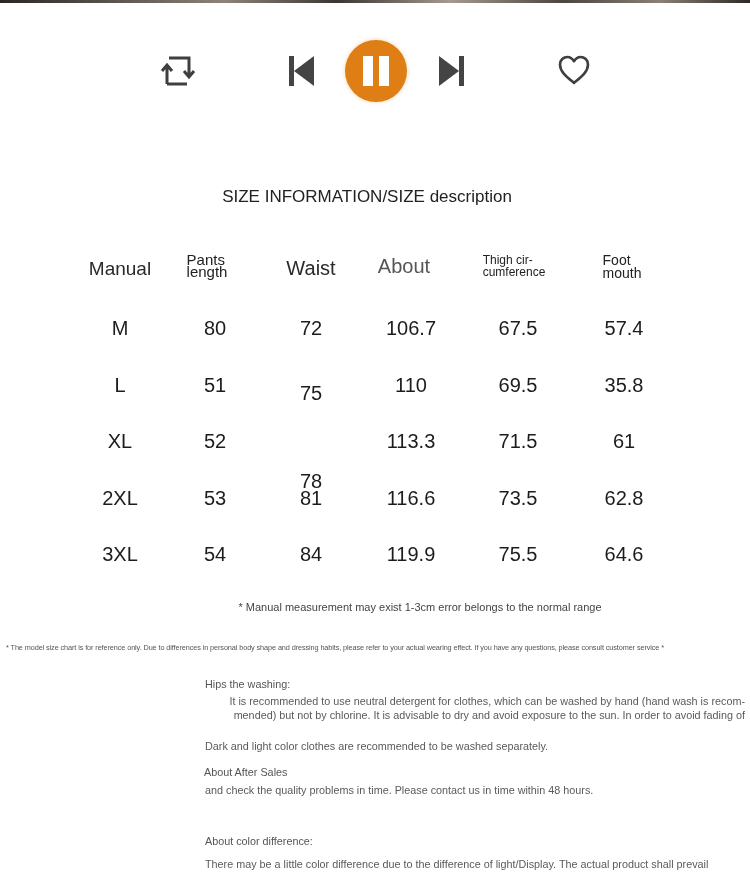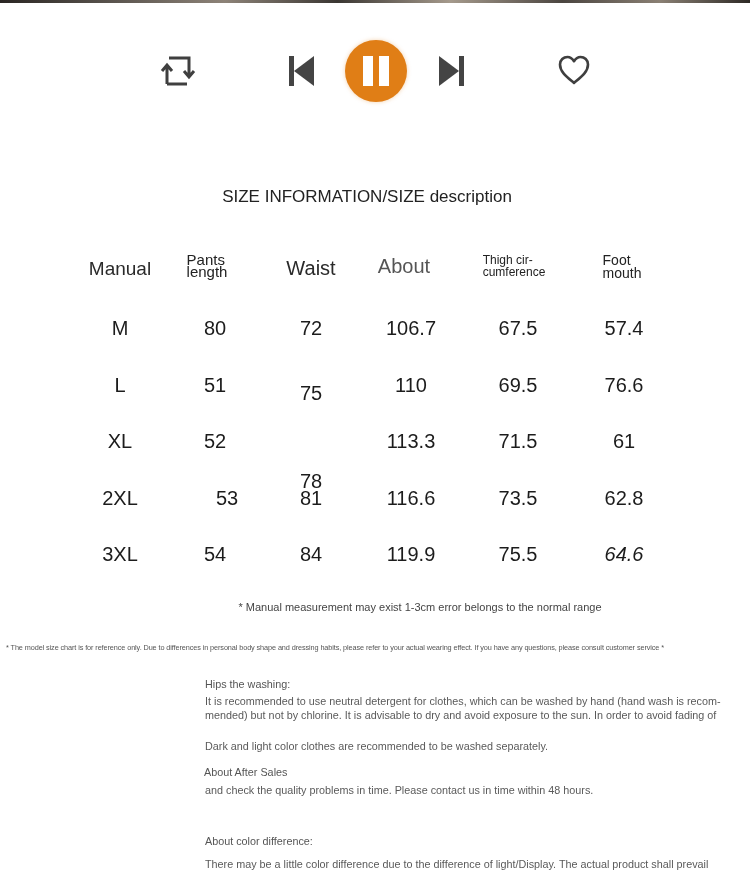--- a/index.html
+++ b/index.html
@@ -106,56 +106,56 @@
     <div class="cell val" style="left:458px; top:77px;">67.5</div>
     <div class="cell val" style="left:564px; top:77px;">57.4</div>
   </div>
 
   <div>
     <div class="cell val" style="left:60px; top:134px;">L</div>
     <div class="cell val" style="left:155px; top:134px;">51</div>
     <div class="cell val" style="left:251px; top:134px;margin-top:8px;">75</div>
     <div class="cell val" style="left:351px; top:134px;">110</div>
     <div class="cell val" style="left:458px; top:134px;">69.5</div>
-    <div class="cell val" style="left:564px; top:134px;">76.6</div>
+    <div class="cell val" style="left:564px; top:134px;">35.8</div>
   </div>
 
   <div>
     <div class="cell val" style="left:60px; top:190px;">XL</div>
     <div class="cell val" style="left:155px; top:190px;">52</div>
     <div class="cell val" style="left:251px; top:190px;margin-top:40px;">78</div>
     <div class="cell val" style="left:351px; top:190px;">113.3</div>
     <div class="cell val" style="left:458px; top:190px;">71.5</div>
     <div class="cell val" style="left:564px; top:190px;">61</div>
   </div>
 
   <div>
     <div class="cell val" style="left:60px; top:247px;">2XL</div>
-    <div class="cell val" style="left:167px; top:247px;">53</div>
+    <div class="cell val" style="left:155px; top:247px;">53</div>
     <div class="cell val" style="left:251px; top:247px;">81</div>
     <div class="cell val" style="left:351px; top:247px;">116.6</div>
     <div class="cell val" style="left:458px; top:247px;">73.5</div>
     <div class="cell val" style="left:564px; top:247px;">62.8</div>
   </div>
 
   <div>
     <div class="cell val" style="left:60px; top:303px;">3XL</div>
     <div class="cell val" style="left:155px; top:303px;">54</div>
     <div class="cell val" style="left:251px; top:303px;">84</div>
     <div class="cell val" style="left:351px; top:303px;">119.9</div>
     <div class="cell val" style="left:458px; top:303px;">75.5</div>
-    <div class="cell val" style="left:564px; top:303px;font-style:italic;">64.6</div>
+    <div class="cell val" style="left:564px; top:303px;">64.6</div>
   </div>
 </div>
 
 <div class="note">* Manual measurement may exist 1-3cm error belongs to the normal range</div>
 <div class="note-small">* The model size chart is for reference only. Due to differences in personal body shape and dressing habits, please refer to your actual wearing effect. If you have any questions, please consult customer service *</div>
 
 <div class="sec sec-head" style="top:677px;">Hips the washing:</div>
-<div class="sec sec-body" style="top:694px;">
+<div class="sec sec-body" style="top:694px;text-align:right;">
   <div>It is recommended to use neutral detergent for clothes, which can be washed by hand (hand wash is recom-</div>
   <div>mended) but not by chlorine. It is advisable to dry and avoid exposure to the sun. In order to avoid fading of</div>
 </div>
 <div class="sec sec-body" style="top:739px;">Dark and light color clothes are recommended to be washed separately.</div>
 
 <div class="sec sec-head" style="top:765px; left:204px;">About After Sales</div>
 <div class="sec sec-body" style="top:783px;">
   <div>and check the quality problems in time. Please contact us in time within 48 hours.</div>
 </div>
 

